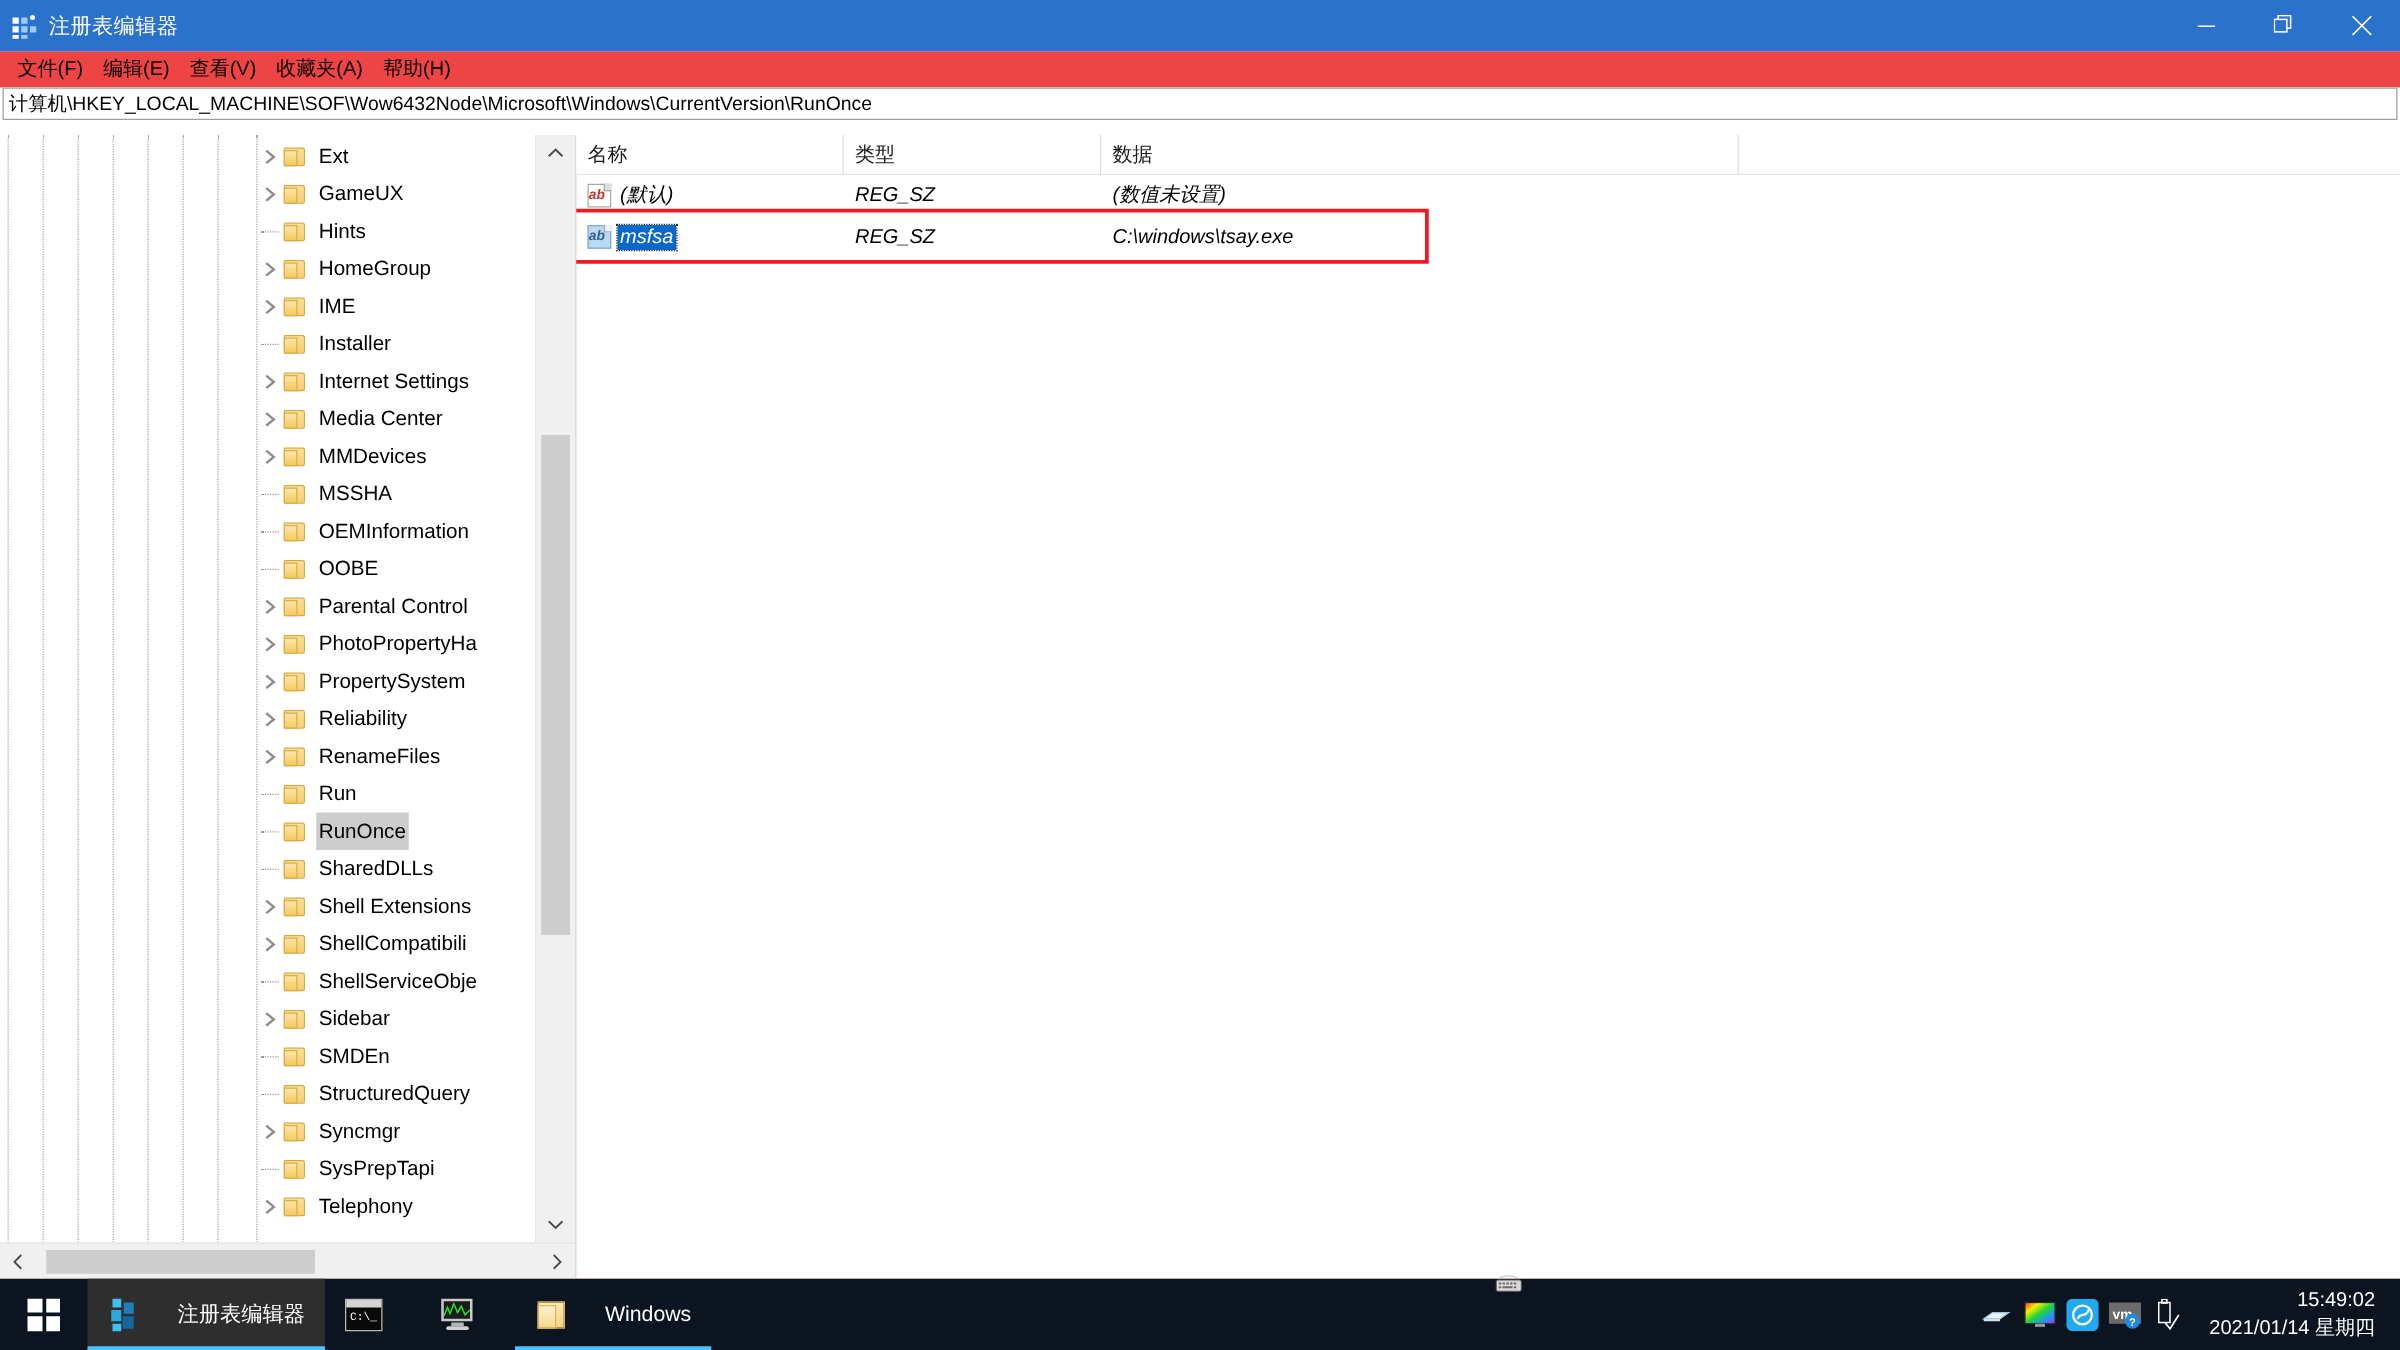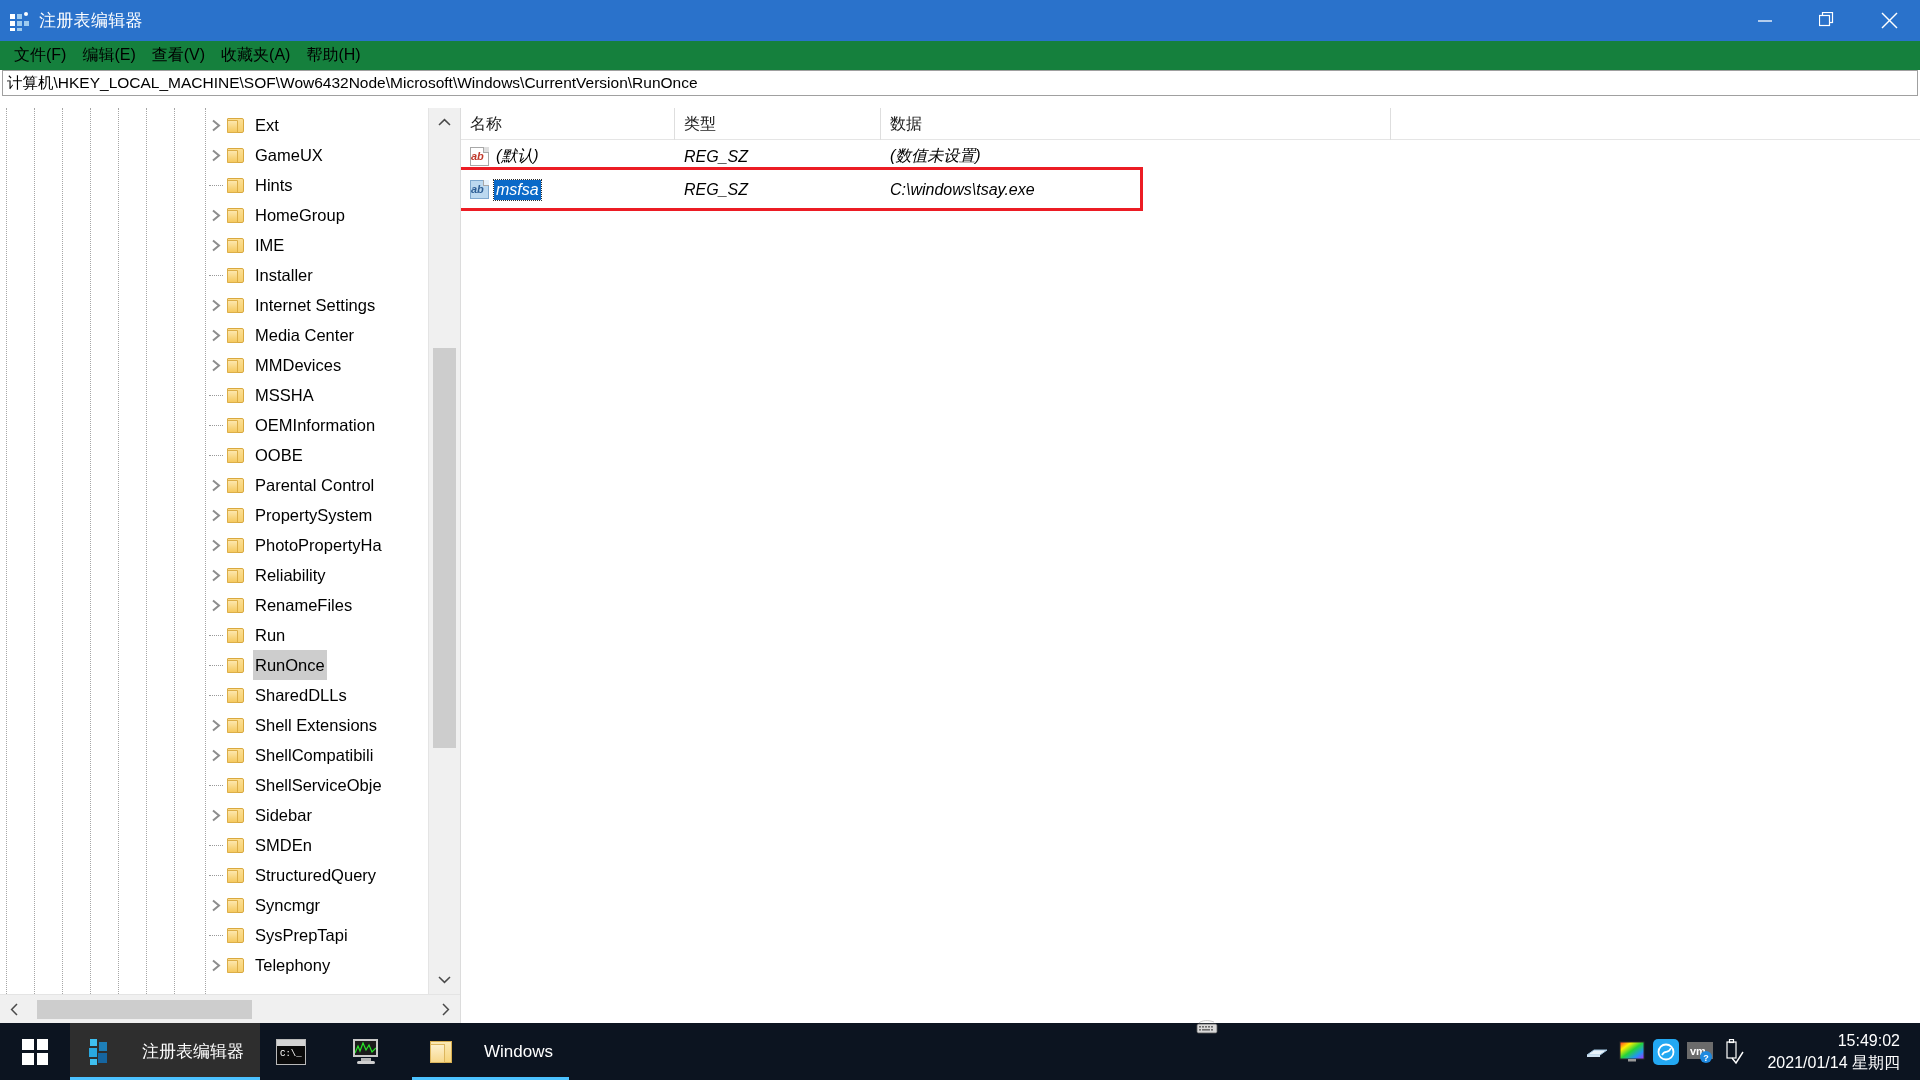--- a/index.html
+++ b/index.html
@@ -52,21 +52,21 @@
   }
   .win-btn {
     width: 62px; height: 41px;
     display: flex; align-items: center; justify-content: center;
     color: #fff;
   }
 
   
   .menubar {
     height: 29px;
-    background: #15803d;
+    background: #ef4444;
     display: flex;
     align-items: center;
     padding-left: 6px;
     font-size: 16px;
     color: #000;
   }
   .menu-item {
     padding: 3px 8px;
     white-space: nowrap;
   }
@@ -678,34 +678,34 @@
             <div class="indent"></div>
             <div class="twisty">
               <svg width="11" height="13" viewBox="0 0 11 13">
                 <polyline points="2,1.5 8,6.5 2,11.5" fill="none" stroke="#8d8d8d" stroke-width="2"></polyline>
               </svg>
             </div>
             <div class="folder">
               <span class="back"></span>
               <span class="front"></span>
             </div>
+            <div class="tree-label">PhotoPropertyHa</div>
+          </div>
+          <div class="tree-row">
+            <div class="indent"></div>
+            <div class="twisty">
+              <svg width="11" height="13" viewBox="0 0 11 13">
+                <polyline points="2,1.5 8,6.5 2,11.5" fill="none" stroke="#8d8d8d" stroke-width="2"></polyline>
+              </svg>
+            </div>
+            <div class="folder">
+              <span class="back"></span>
+              <span class="front"></span>
+            </div>
             <div class="tree-label">PropertySystem</div>
-          </div>
-          <div class="tree-row">
-            <div class="indent"></div>
-            <div class="twisty">
-              <svg width="11" height="13" viewBox="0 0 11 13">
-                <polyline points="2,1.5 8,6.5 2,11.5" fill="none" stroke="#8d8d8d" stroke-width="2"></polyline>
-              </svg>
-            </div>
-            <div class="folder">
-              <span class="back"></span>
-              <span class="front"></span>
-            </div>
-            <div class="tree-label">PhotoPropertyHa</div>
           </div>
           <div class="tree-row">
             <div class="indent"></div>
             <div class="twisty">
               <svg width="11" height="13" viewBox="0 0 11 13">
                 <polyline points="2,1.5 8,6.5 2,11.5" fill="none" stroke="#8d8d8d" stroke-width="2"></polyline>
               </svg>
             </div>
             <div class="folder">
               <span class="back"></span>

